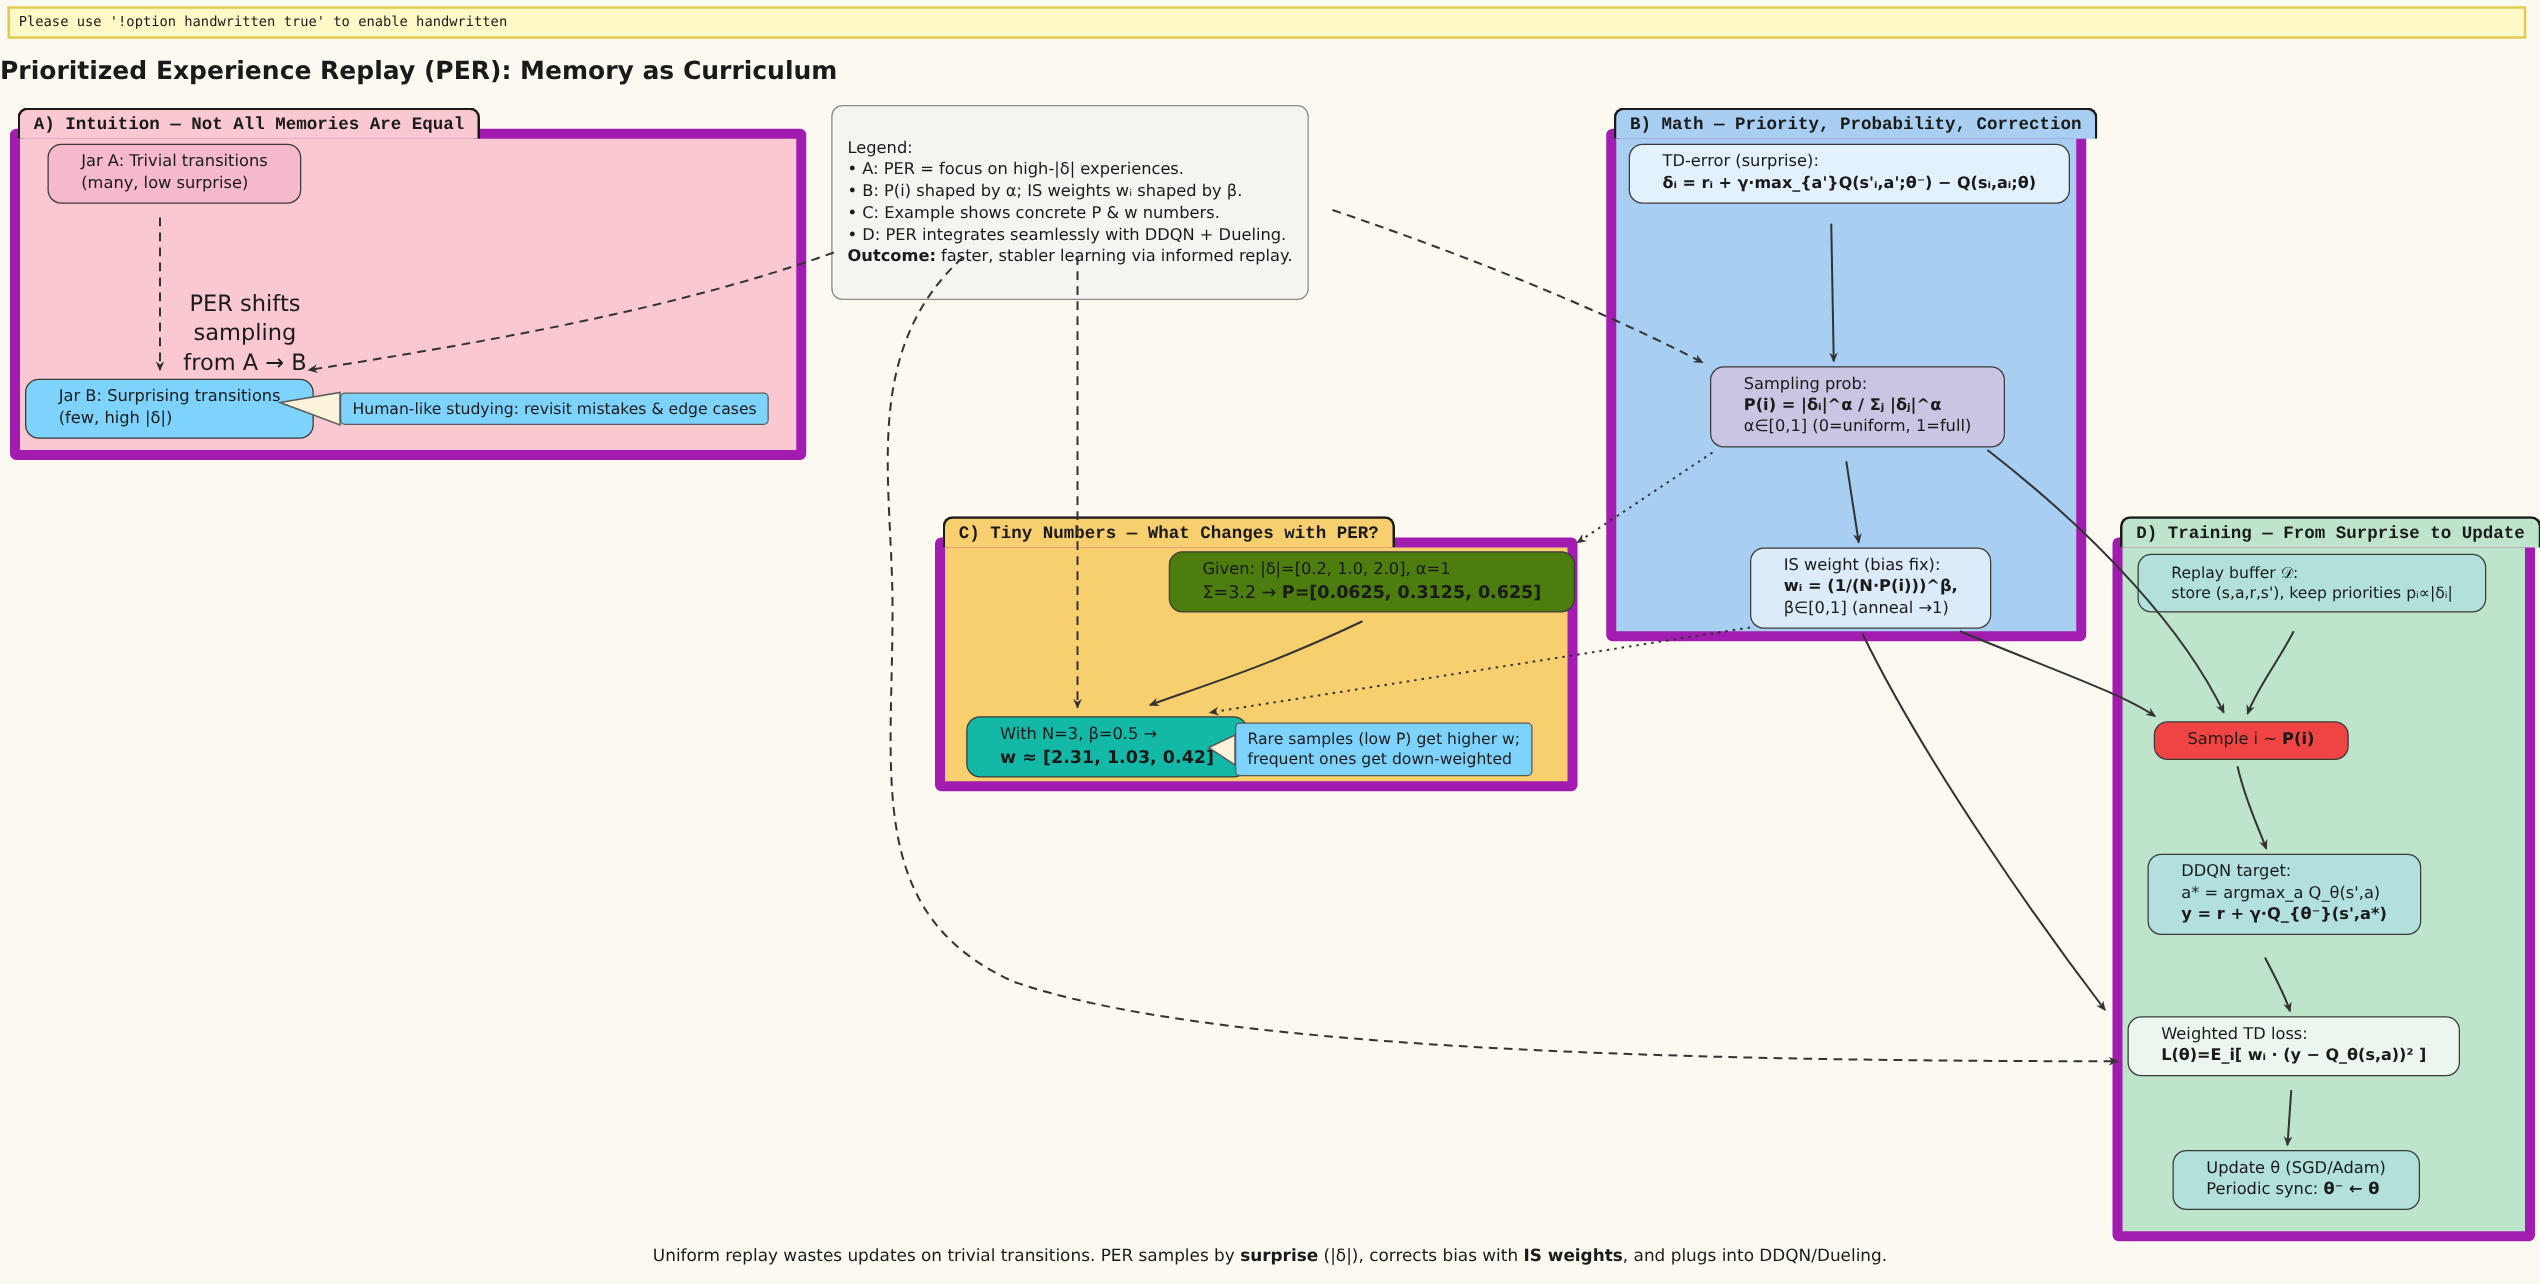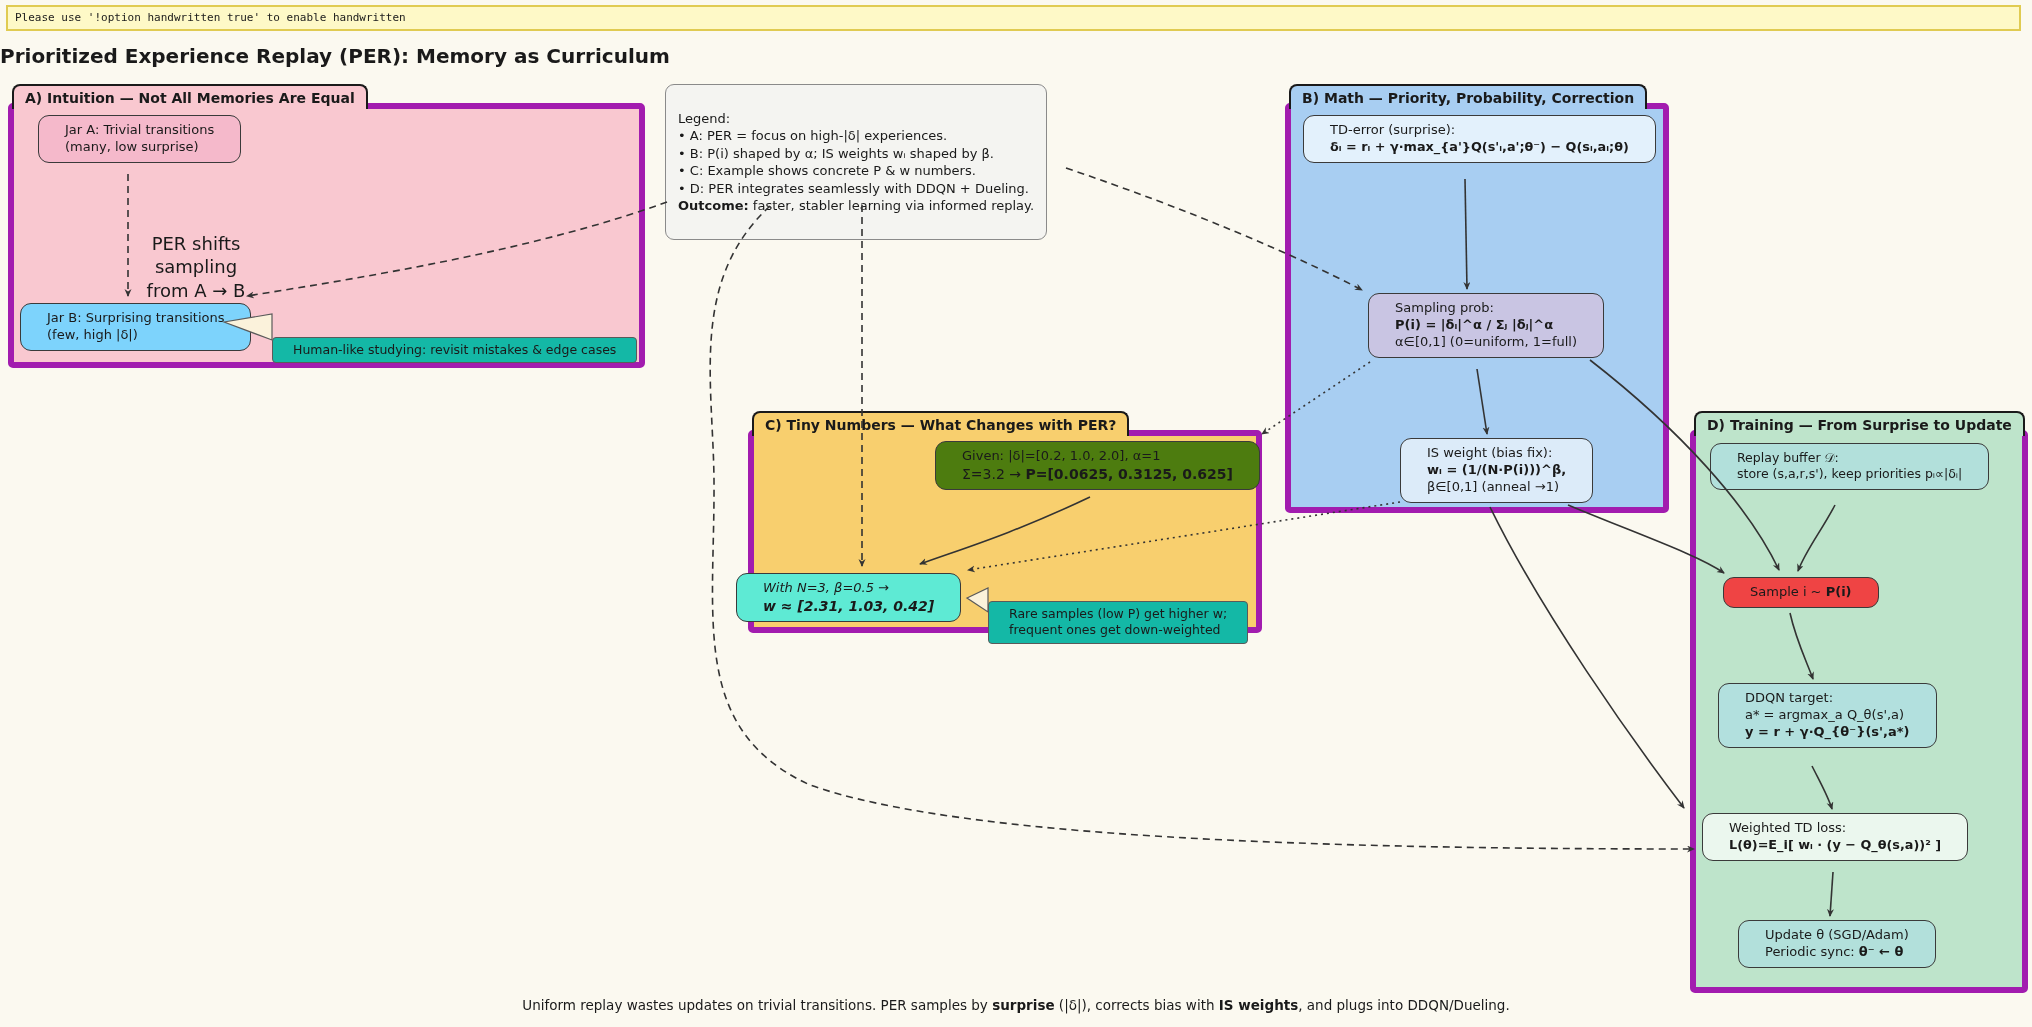--- a/index.html
+++ b/index.html
@@ -6,37 +6,37 @@
   body { background:#FBF9F0; font-family:"DejaVu Sans", sans-serif; color:#1a1a1a; }
   .canvas { position:relative; width:2032px; height:1027px; overflow:hidden; }
 
   .banner { position:absolute; left:6px; top:5px; width:2004px; height:22px;
     background:#FEF9C7; border:2px solid #E0CB52; font-family:"DejaVu Sans Mono", monospace;
     font-size:11px; line-height:22px; padding-left:7px; z-index:5; }
 
   .title { position:absolute; top:44px; left:0; width:100%; text-align:left;
     font-weight:bold; font-size:20px; z-index:5; }
 
-  .panel { position:absolute; border:6px solid #a21caf; border-radius:5px; z-index:1; box-sizing:border-box; }
+  .panel { position:absolute; border:8px solid #a21caf; border-radius:5px; z-index:1; box-sizing:border-box;font-family:Liberation Mono, monospace; }
   .tab { position:absolute; top:-25px; left:-2px; height:25px; line-height:24px; padding:0 11px;
     font-weight:bold; font-size:14px; border:2px solid #1a1a1a; border-bottom:none;
     border-radius:8px 8px 0 0; white-space:nowrap; box-sizing:border-box; z-index:2; }
 
   .pa-bg { background:#F9C8D0; }
   .pb-bg { background:#A8CEF2; }
   .pc-bg { background:#F8CF6E; }
   .pd-bg { background:#BEE4CB; }
 
   .node { position:absolute; border:1.5px solid #3a3a3a; border-radius:11px; padding:6px 26px;
     font-size:13px; line-height:1.3; white-space:nowrap; z-index:10; box-sizing:border-box; }
   .fw { font-weight:bold; }
   .big { font-size:14px; }
 
-  .callout { position:absolute; border:1.3px solid #5a5a5a; border-radius:4px; background:#14b8a6;
-    padding:4px 20px; font-size:12.5px; line-height:1.3; white-space:nowrap; z-index:10;margin-top:23px; }
+  .callout { position:absolute; border:1.3px solid #5a5a5a; border-radius:4px; background:#7dd3fc;
+    padding:4px 9px; font-size:12.5px; line-height:1.3; white-space:nowrap; z-index:10; }
 
   .floatlabel { position:absolute; font-size:18px; line-height:1.3; text-align:center; z-index:10; }
 
   .legend { position:absolute; left:665px; top:84px; background:#F4F4F1; border:1.5px solid #8a8a8a;
     border-radius:9px; padding:25px 12px; font-size:13px; line-height:1.34; white-space:nowrap; z-index:10; }
 
   .caption { position:absolute; top:997px; left:0; width:100%; text-align:center; font-size:13.5px; z-index:5; }
 
   svg.arrows { position:absolute; left:0; top:0; z-index:20; pointer-events:none; }
   .ln  { fill:none; stroke:#333; stroke-width:1.6; }
@@ -98,21 +98,21 @@
     <div>β∈[0,1] (anneal →1)</div>
   </div>
 
   <div class="panel pc-bg" style="left:748px; top:430px; width:514px; height:203px;">
     <div class="tab pc-bg">C) Tiny Numbers — What Changes with PER?</div>
   </div>
   <div class="node" style="left:935px; top:441px; background:#4d7c0f;">
     <div>Given: |δ|=[0.2, 1.0, 2.0], α=1</div>
     <div class="big"><span>Σ=3.2 → </span><span class="fw">P=[0.0625, 0.3125, 0.625]</span></div>
   </div>
-  <div class="node" style="left:736px; top:573px; background:#5eead4;font-style:italic;">
+  <div class="node" style="left:773px; top:573px; background:#14b8a6;">
     <div>With N=3, β=0.5 →</div>
     <div class="fw big">w ≈ [2.31, 1.03, 0.42]</div>
   </div>
   <div class="callout" style="left:988px; top:578px;">
     <div>Rare samples (low P) get higher w;</div>
     <div>frequent ones get down-weighted</div>
   </div>
 
   <div class="panel pd-bg" style="left:1690px; top:430px; width:338px; height:563px;">
     <div class="tab pd-bg">D) Training — From Surprise to Update</div>

